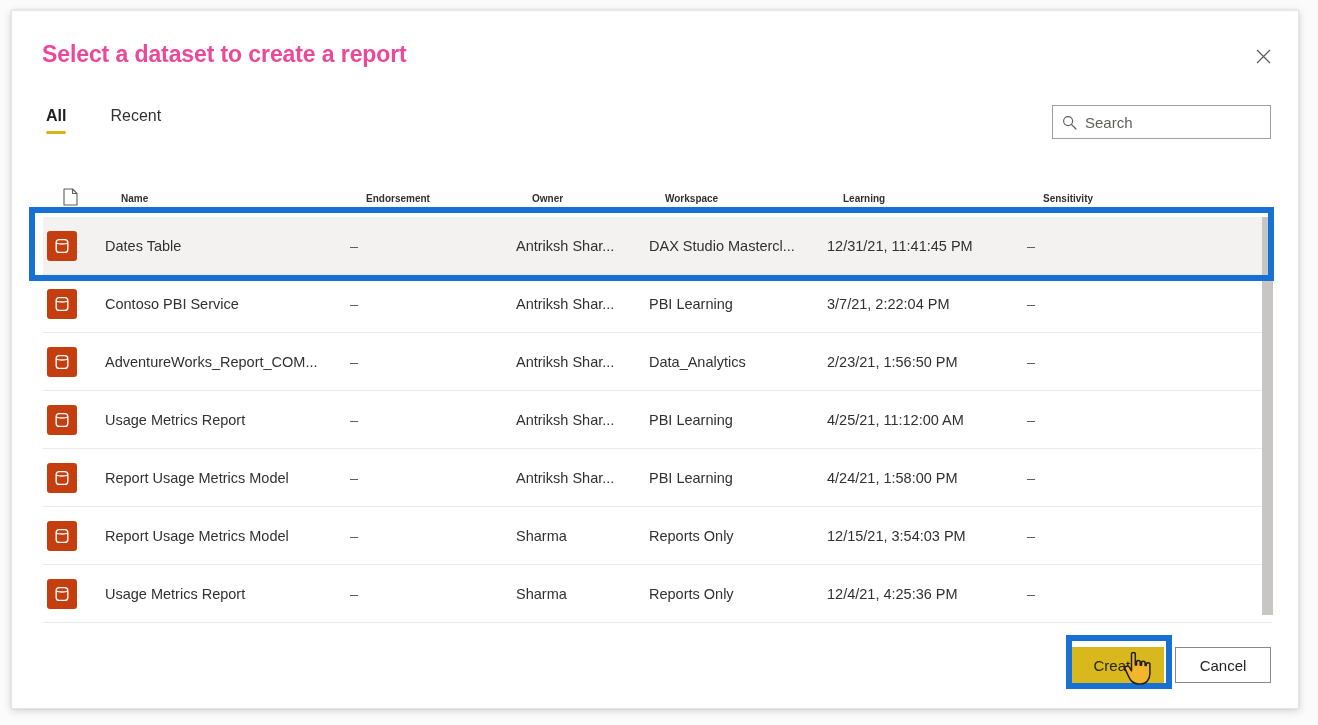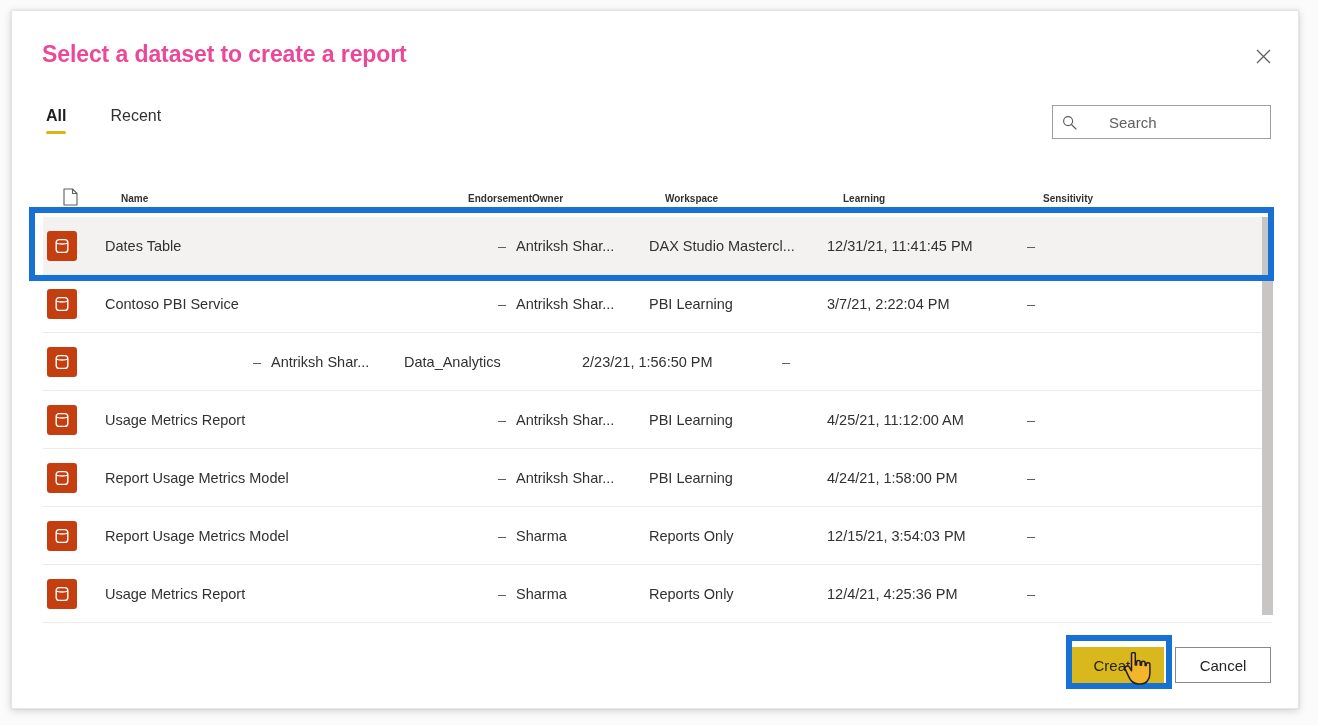--- a/index.html
+++ b/index.html
@@ -101,21 +101,20 @@
     right: 27px;
     top: 94px;
     width: 219px;
     height: 34px;
     border: 1px solid #a19f9d;
     background: #ffffff;
     display: flex;
     align-items: center;
     box-sizing: border-box;
     cursor: text;
-    gap: 24px;
   }
   .search-ico {
     width: 32px;
     display: flex;
     align-items: center;
     justify-content: center;
     flex: 0 0 auto;
     color: #605e5c;
   }
   .search-ico svg { display: block; }
@@ -143,21 +142,21 @@
     font-size: 10px;
     font-weight: 700;
     color: #323130;
     white-space: nowrap;
     overflow: hidden;
   }
 
   
   .c-icon   { width: 58px;  flex: 0 0 58px; }
   .c-name   { width: 245px; flex: 0 0 245px; }
-  .c-endo   { width: 166px; flex: 0 0 166px; text-align: right; }
+  .c-endo   { width: 166px; flex: 0 0 166px; }
   .c-owner  { width: 133px; flex: 0 0 133px; }
   .c-ws     { width: 178px; flex: 0 0 178px; }
   .c-refr   { width: 200px; flex: 0 0 200px; }
   .c-sens   { width: 160px; flex: 0 0 160px; }
 
   .rows {
     position: relative;
     height: 404px;
   }
   .row {
@@ -350,20 +349,21 @@
           </div>
           <div class="row">
             <div class="cell c-icon">
               <span class="ds-icon">
                 <svg width="16" height="18" viewBox="0 0 16 18" aria-hidden="true">
                   <rect x="2.2" y="2.6" width="11.6" height="12.8" rx="3.0" ry="3.0" fill="none" stroke="#ffffff" stroke-width="1.4"></rect>
                   <path d="M2.2 6.0 C4.2 7.3 11.8 7.3 13.8 6.0" fill="none" stroke="#ffffff" stroke-width="1.3"></path>
                 </svg>
               </span>
             </div>
+            <div class="cell c-name">AdventureWorks_Report_COM...</div>
             <div class="cell c-endo dash">–</div>
             <div class="cell c-owner">Antriksh Shar...</div>
             <div class="cell c-ws">Data_Analytics</div>
             <div class="cell c-refr">2/23/21, 1:56:50 PM</div>
             <div class="cell c-sens dash">–</div>
           </div>
           <div class="row">
             <div class="cell c-icon">
               <span class="ds-icon">
                 <svg width="16" height="18" viewBox="0 0 16 18" aria-hidden="true">

